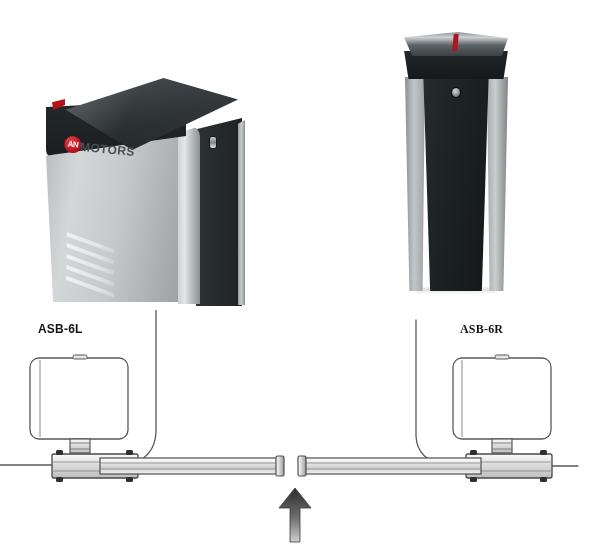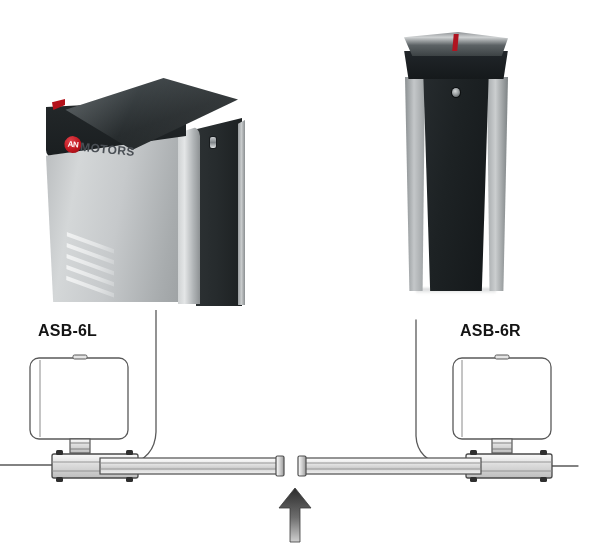--- a/index.html
+++ b/index.html
@@ -230,28 +230,28 @@
   #diagram-area {
     position: absolute;
     left: 0; top: 310px;
     width: 600px; height: 236px;
   }
   #diagram-svg { display: block; }
 
   .label {
     position: absolute;
     font-family: "Liberation Sans", sans-serif;
-    font-size: 16px;
+    font-size: 12px;
     font-weight: bold;
     color: #141414;
     letter-spacing: 0.2px;
     white-space: nowrap;
   }
   #label-left  { left: 38px;  top: 12px; }
-  #label-right { left: 460px; top: 12px; }
+  #label-right { left: 460px; top: 12px; font-family: Liberation Serif, serif; }
 </style>
 </head>
 <body>
 
 <div id="page">
 
   <div id="photo-area">
 
     <div class="cab-left">
       <div class="cab-left-side"></div>

